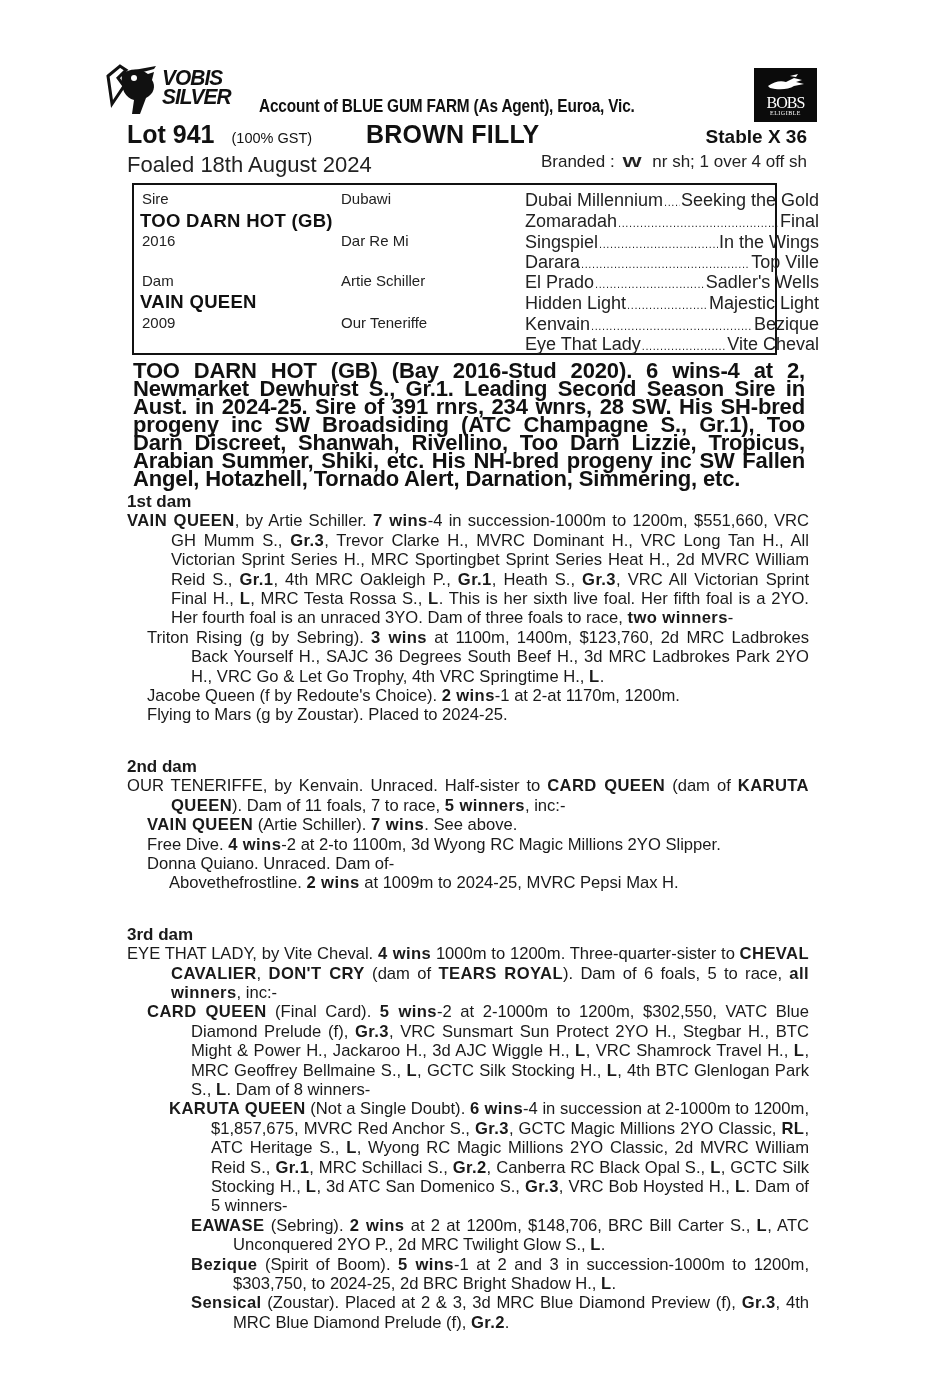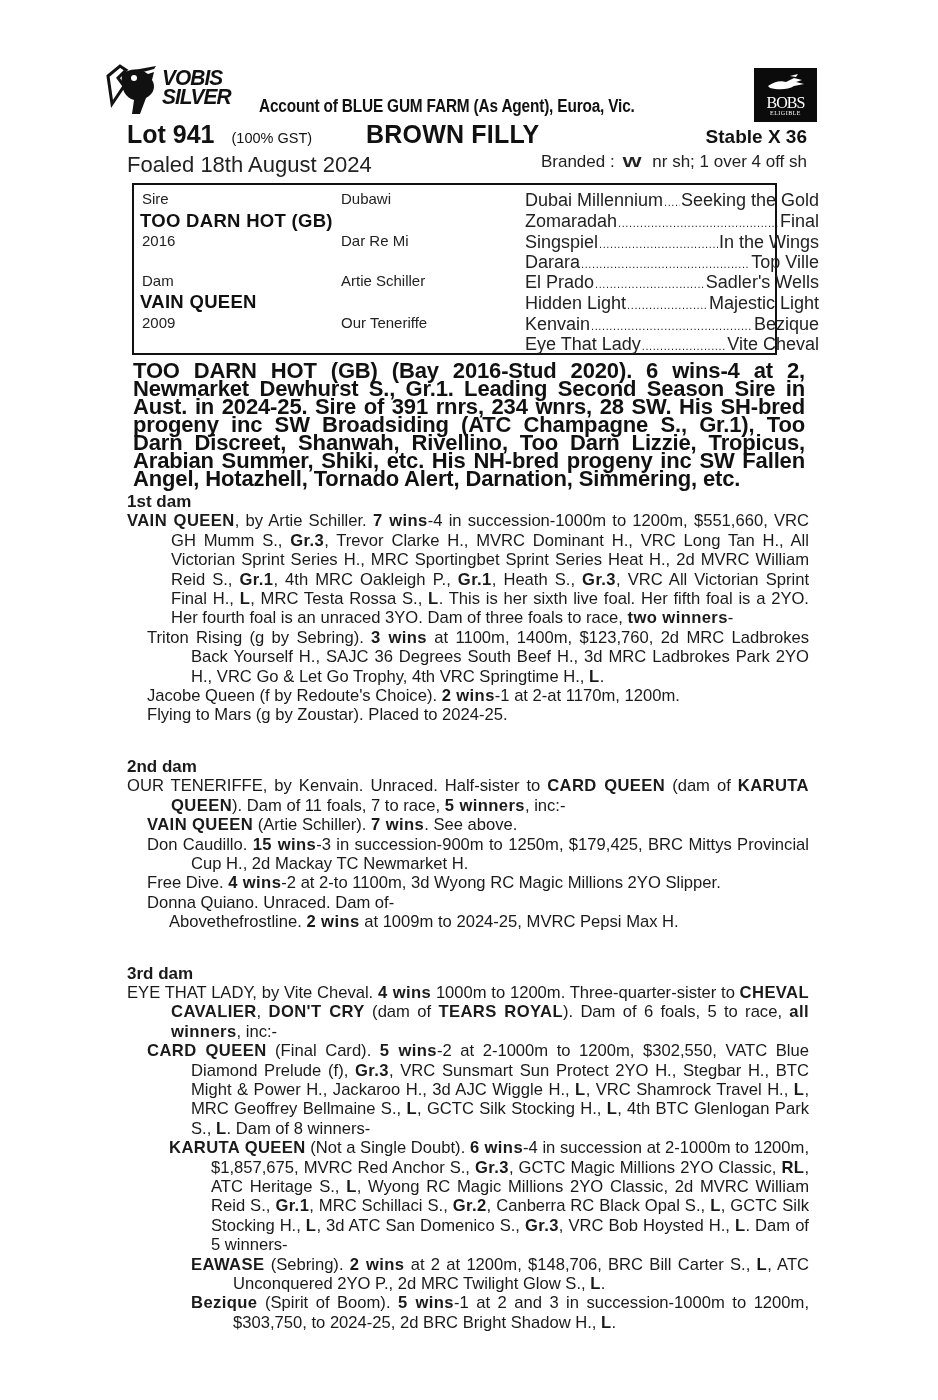--- a/index.html
+++ b/index.html
@@ -147,25 +147,25 @@
   <div class="h">1st dam</div>
   <div class="p i0"><span class="b">VAIN QUEEN</span><span>, by Artie Schiller. </span><span class="b">7 wins</span><span>-4 in succession-1000m to 1200m, $551,660, VRC GH Mumm S., </span><span class="b">Gr.3</span><span>, Trevor Clarke H., MVRC Dominant H., VRC Long Tan H., All Victorian Sprint Series H., MRC Sportingbet Sprint Series Heat H., 2d MVRC William Reid S., </span><span class="b">Gr.1</span><span>, 4th MRC Oakleigh P., </span><span class="b">Gr.1</span><span>, Heath S., </span><span class="b">Gr.3</span><span>, VRC All Victorian Sprint Final H., </span><span class="b">L</span><span>, MRC Testa Rossa S., </span><span class="b">L</span><span>. This is her sixth live foal. Her fifth foal is a 2YO. Her fourth foal is an unraced 3YO. Dam of three foals to race, </span><span class="b">two winners</span><span>-</span></div>
   <div class="p i1"><span>Triton Rising (g by Sebring). </span><span class="b">3 wins</span><span> at 1100m, 1400m, $123,760, 2d MRC Ladbrokes Back Yourself H., SAJC 36 Degrees South Beef H., 3d MRC Ladbrokes Park 2YO H., VRC Go &amp; Let Go Trophy, 4th VRC Springtime H., </span><span class="b">L</span><span>.</span></div>
   <div class="p i1"><span>Jacobe Queen (f by Redoute's Choice). </span><span class="b">2 wins</span><span>-1 at 2-at 1170m, 1200m.</span></div>
   <div class="p i1"><span>Flying to Mars (g by Zoustar). Placed to 2024-25.</span></div>
 
   <div class="gap"></div>
   <div class="h">2nd dam</div>
   <div class="p i0"><span>OUR TENERIFFE, by Kenvain. Unraced. Half-sister to </span><span class="b">CARD QUEEN</span><span> (dam of </span><span class="b">KARUTA QUEEN</span><span>). Dam of 11 foals, 7 to race, </span><span class="b">5 winners</span><span>, inc:-</span></div>
   <div class="p i1"><span class="b">VAIN QUEEN</span><span> (Artie Schiller). </span><span class="b">7 wins</span><span>. See above.</span></div>
-  <div class="p i1"><span>Don Caudillo. </span><span class="b">15 wins</span><span>-3 in succession-900m to 1250m, $179,425, BRC Mittys Provincial Cup H., 2d Mackay TC Newmarket H.</span></div>
   <div class="p i1"><span>Free Dive. </span><span class="b">4 wins</span><span>-2 at 2-to 1100m, 3d Wyong RC Magic Millions 2YO Slipper.</span></div>
   <div class="p i1"><span>Donna Quiano. Unraced. Dam of-</span></div>
   <div class="p i1b"><span>Abovethefrostline. </span><span class="b">2 wins</span><span> at 1009m to 2024-25, MVRC Pepsi Max H.</span></div>
 
   <div class="gap"></div>
   <div class="h">3rd dam</div>
   <div class="p i0"><span>EYE THAT LADY, by Vite Cheval. </span><span class="b">4 wins</span><span> 1000m to 1200m. Three-quarter-sister to </span><span class="b">CHEVAL CAVALIER</span><span>, </span><span class="b">DON'T CRY</span><span> (dam of </span><span class="b">TEARS ROYAL</span><span>). Dam of 6 foals, 5 to race, </span><span class="b">all winners</span><span>, inc:-</span></div>
   <div class="p i1"><span class="b">CARD QUEEN</span><span> (Final Card). </span><span class="b">5 wins</span><span>-2 at 2-1000m to 1200m, $302,550, VATC Blue Diamond Prelude (f), </span><span class="b">Gr.3</span><span>, VRC Sunsmart Sun Protect 2YO H., Stegbar H., BTC Might &amp; Power H., Jackaroo H., 3d AJC Wiggle H., </span><span class="b">L</span><span>, VRC Shamrock Travel H., </span><span class="b">L</span><span>, MRC Geoffrey Bellmaine S., </span><span class="b">L</span><span>, GCTC Silk Stocking H., </span><span class="b">L</span><span>, 4th BTC Glenlogan Park S., </span><span class="b">L</span><span>. Dam of 8 winners-</span></div>
   <div class="p i2"><span class="b">KARUTA QUEEN</span><span> (Not a Single Doubt). </span><span class="b">6 wins</span><span>-4 in succession at 2-1000m to 1200m, $1,857,675, MVRC Red Anchor S., </span><span class="b">Gr.3</span><span>, GCTC Magic Millions 2YO Classic, </span><span class="b">RL</span><span>, ATC Heritage S., </span><span class="b">L</span><span>, Wyong RC Magic Millions 2YO Classic, 2d MVRC William Reid S., </span><span class="b">Gr.1</span><span>, MRC Schillaci S., </span><span class="b">Gr.2</span><span>, Canberra RC Black Opal S., </span><span class="b">L</span><span>, GCTC Silk Stocking H., </span><span class="b">L</span><span>, 3d ATC San Domenico S., </span><span class="b">Gr.3</span><span>, VRC Bob Hoysted H., </span><span class="b">L</span><span>. Dam of 5 winners-</span></div>
   <div class="p i3"><span class="b">EAWASE</span><span> (Sebring). </span><span class="b">2 wins</span><span> at 2 at 1200m, $148,706, BRC Bill Carter S., </span><span class="b">L</span><span>, ATC Unconquered 2YO P., 2d MRC Twilight Glow S., </span><span class="b">L</span><span>.</span></div>
   <div class="p i3"><span class="b">Bezique</span><span> (Spirit of Boom). </span><span class="b">5 wins</span><span>-1 at 2 and 3 in succession-1000m to 1200m, $303,750, to 2024-25, 2d BRC Bright Shadow H., </span><span class="b">L</span><span>.</span></div>
+  <div class="p i3"><span class="b">Sensical</span><span> (Zoustar). Placed at 2 &amp; 3, 3d MRC Blue Diamond Preview (f), </span><span class="b">Gr.3</span><span>, 4th MRC Blue Diamond Prelude (f), </span><span class="b">Gr.2</span><span>.</span></div>
 </div>
 
 </body></html>

